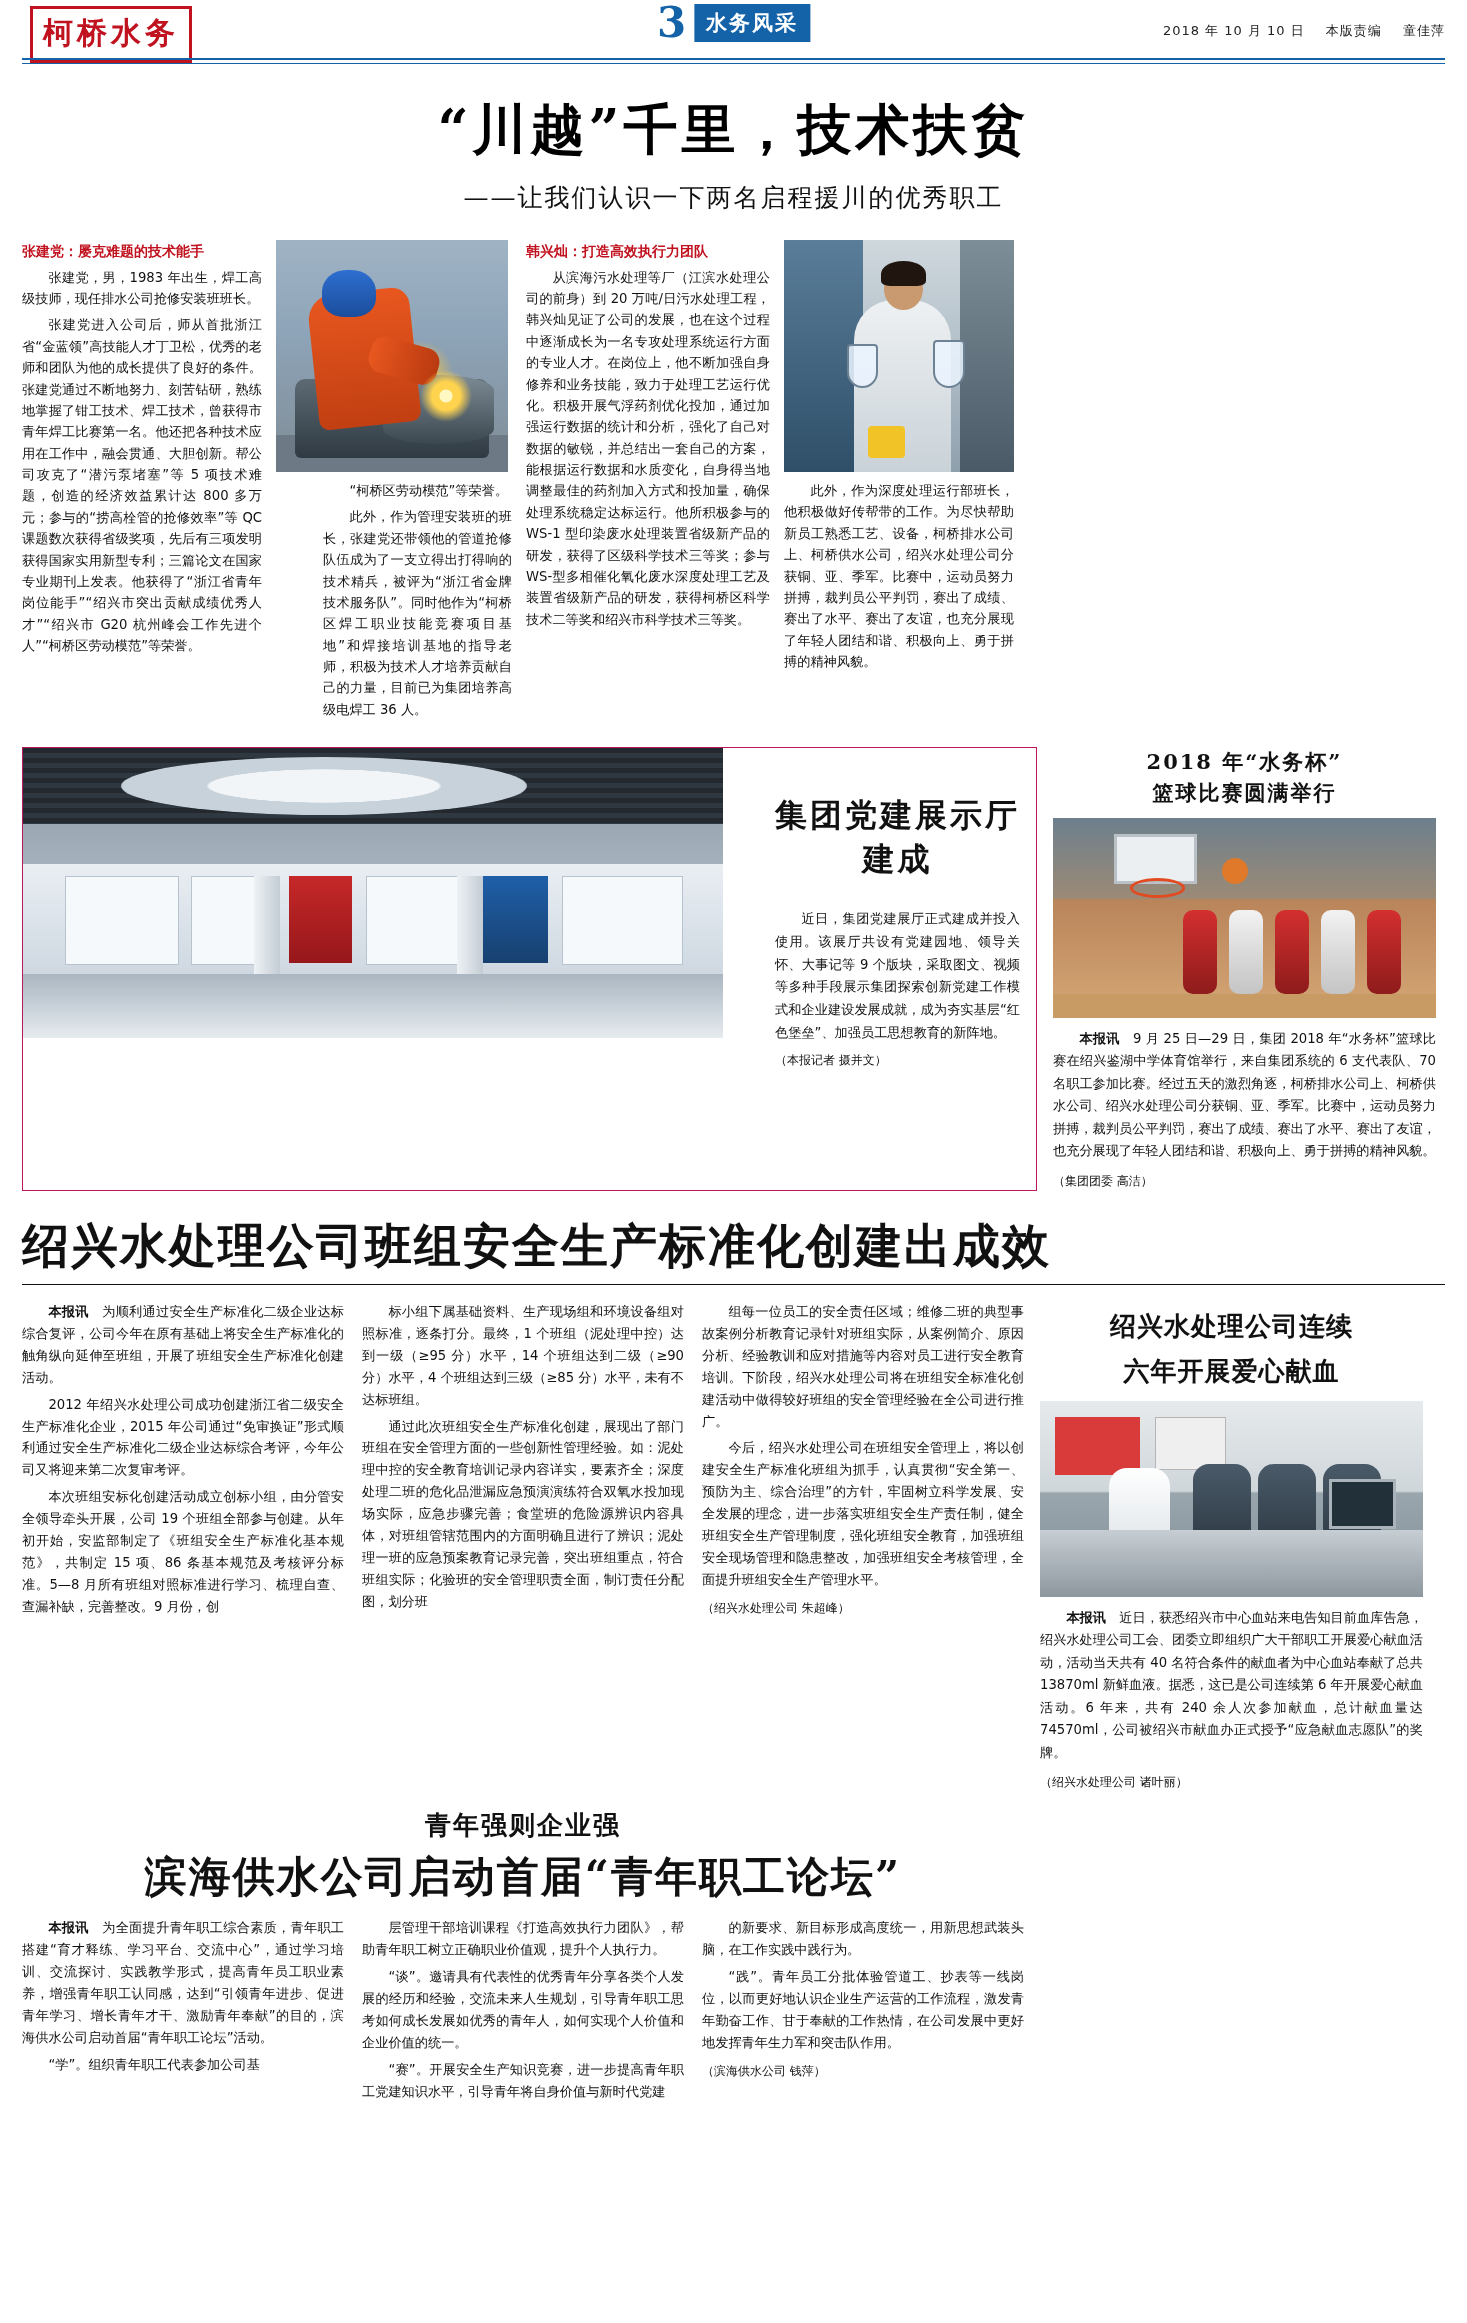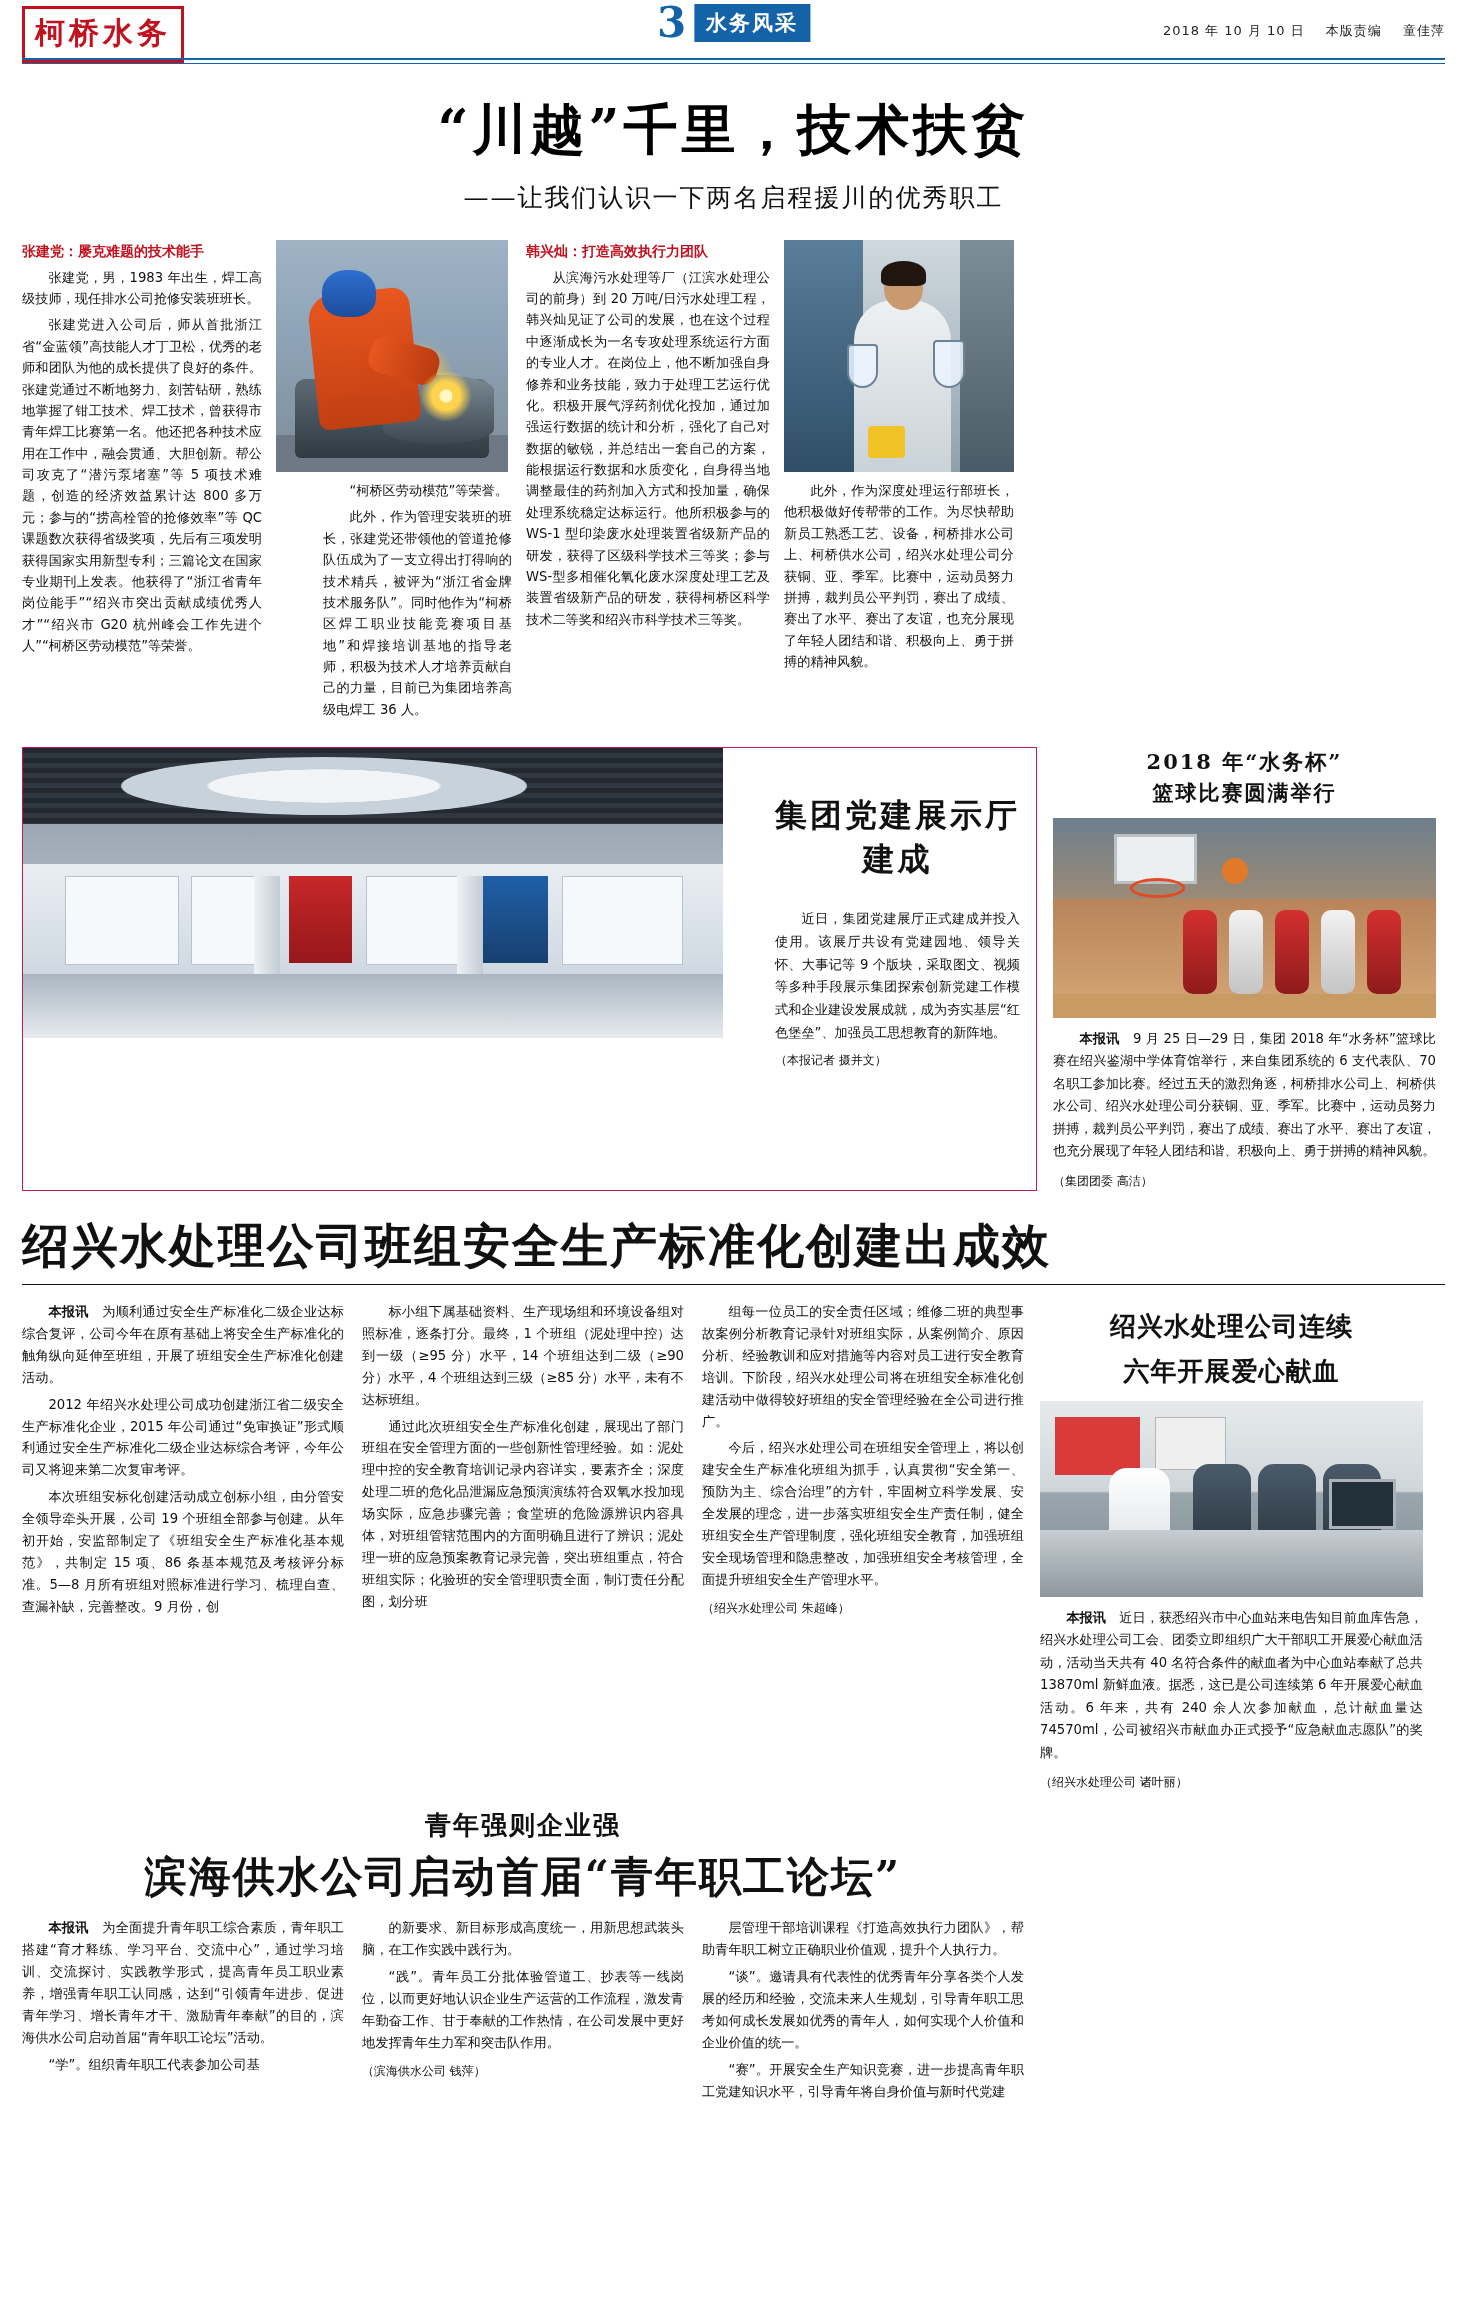--- a/index.html
+++ b/index.html
@@ -8,21 +8,21 @@
     background:#ffffff;
     font-family:"DejaVu Sans","Liberation Sans",sans-serif;
     color:#111;
     -webkit-font-smoothing:antialiased;
   }
   .page{position:relative;width:1467px;height:2323px;box-sizing:border-box;padding:0 22px;}
 
   
   .masthead{position:relative;height:68px;display:flex;align-items:flex-start;}
   .mast-logo{
-    position:absolute;left:0;top:6px;
+    position:absolute;left:8px;top:6px;
     border:3px solid #c1121f;color:#c1121f;
     font-family:"DejaVu Serif","Liberation Serif",serif;
     font-weight:bold;font-size:30px;letter-spacing:4px;
     padding:4px 10px 6px 10px;
   }
   .mast-center{position:absolute;left:50%;transform:translateX(-50%);top:2px;display:flex;align-items:center;gap:8px;}
   .mast-num{font-family:"DejaVu Serif","Liberation Serif",serif;font-size:42px;font-weight:bold;color:#1462a8;line-height:1;}
   .mast-sec{background:#1462a8;color:#fff;font-weight:bold;font-size:21px;letter-spacing:2px;padding:5px 12px;}
   .mast-right{position:absolute;right:0;top:22px;font-size:13px;color:#222;letter-spacing:1px;}
   .mast-right span{margin-left:16px;}
@@ -328,27 +328,27 @@
   <div class="bottom">
     <div class="bottom-left">
       <div class="small-head">青年强则企业强</div>
       <div class="bottom-head">滨海供水公司启动首届“青年职工论坛”</div>
       <div class="bottom-cols">
         <div class="c">
           <p><span class="lead-in">本报讯</span>　<span>为全面提升青年职工综合素质，青年职工搭建“育才释练、学习平台、交流中心”，通过学习培训、交流探讨、实践教学形式，提高青年员工职业素养，增强青年职工认同感，达到“引领青年进步、促进青年学习、增长青年才干、激励青年奉献”的目的，滨海供水公司启动首届“青年职工论坛”活动。</span></p>
           <p>“学”。组织青年职工代表参加公司基</p>
         </div>
         <div class="c">
+          <p>层管理干部培训课程《打造高效执行力团队》，帮助青年职工树立正确职业价值观，提升个人执行力。</p>
+          <p>“谈”。邀请具有代表性的优秀青年分享各类个人发展的经历和经验，交流未来人生规划，引导青年职工思考如何成长发展如优秀的青年人，如何实现个人价值和企业价值的统一。</p>
+          <p>“赛”。开展安全生产知识竞赛，进一步提高青年职工党建知识水平，引导青年将自身价值与新时代党建</p>
+        </div>
+        <div class="c">
           <p>的新要求、新目标形成高度统一，用新思想武装头脑，在工作实践中践行为。</p>
           <p>“践”。青年员工分批体验管道工、抄表等一线岗位，以而更好地认识企业生产运营的工作流程，激发青年勤奋工作、甘于奉献的工作热情，在公司发展中更好地发挥青年生力军和突击队作用。</p>
           <div class="byline">（滨海供水公司 钱萍）</div>
         </div>
-        <div class="c">
-          <p>层管理干部培训课程《打造高效执行力团队》，帮助青年职工树立正确职业价值观，提升个人执行力。</p>
-          <p>“谈”。邀请具有代表性的优秀青年分享各类个人发展的经历和经验，交流未来人生规划，引导青年职工思考如何成长发展如优秀的青年人，如何实现个人价值和企业价值的统一。</p>
-          <p>“赛”。开展安全生产知识竞赛，进一步提高青年职工党建知识水平，引导青年将自身价值与新时代党建</p>
-        </div>
       </div>
     </div>
     <div class="right-col"></div>
   </div>
 
 </div>
 
 </body></html>

